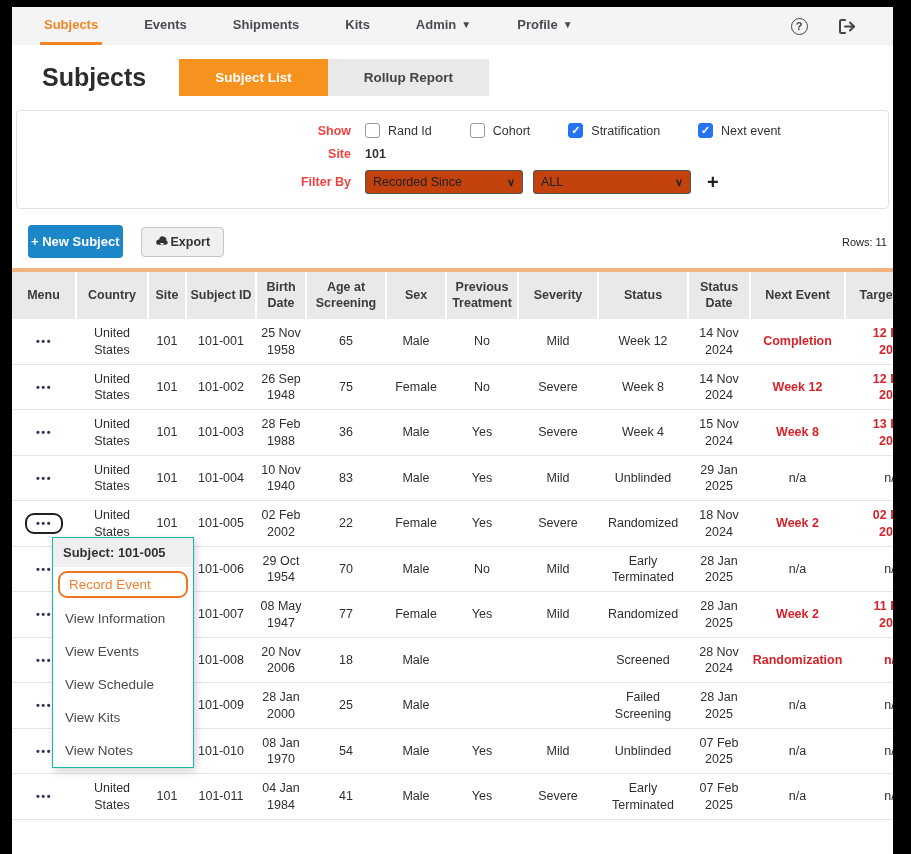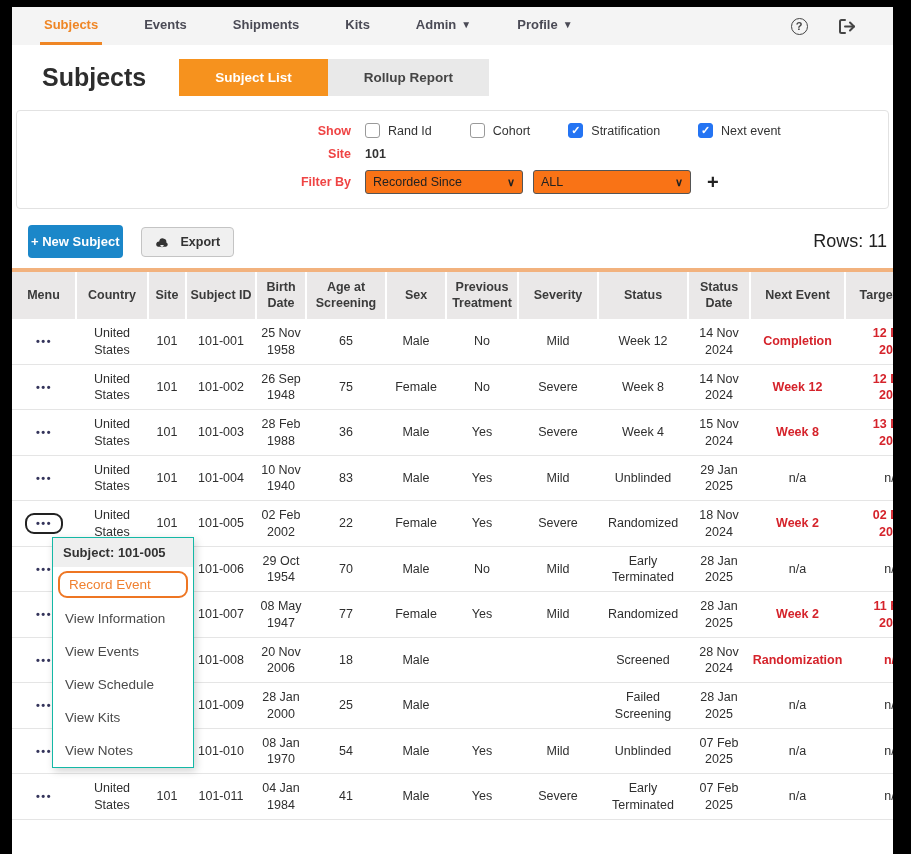--- a/index.html
+++ b/index.html
@@ -26,29 +26,29 @@
   .filter-panel { border:1px solid #e2e2e2; border-radius:4px; margin:14px 4px 0 4px; padding:12px 10px 14px 0; }
   .f-row { display:flex; align-items:center; margin-bottom:9px; }
   .f-row:last-child { margin-bottom:0; }
   .f-label { width:334px; text-align:right; font-size:12.5px; font-weight:700; color:#ef4444; flex:0 0 334px; }
   .f-content { display:flex; align-items:center; margin-left:14px; }
   .chk-item { display:flex; align-items:center; margin-right:38px; cursor:pointer; }
   .chk-box { width:15px; height:15px; border:1.5px solid #9a9a9a; border-radius:3px; background:#fff; margin-right:8px; flex:0 0 15px; }
   .chk-box.checked { background:#2474f3; border-color:#2474f3; color:#fff; font-size:11px; font-weight:700; display:flex; align-items:center; justify-content:center; }
   .chk-label { font-size:12.5px; color:#333; }
   .site-val { font-size:12.5px; font-weight:700; color:#333; }
-  .sel { width:158px; border:1px solid #555; border-radius:3px; background:#f97316; height:24px; display:flex; align-items:center; padding:0 7px; font-size:12.5px; color:#222; margin-right:10px; cursor:pointer; justify-content:space-between; }
+  .sel { width:158px; border:1px solid #555; border-radius:3px; background:#c2410c; height:24px; display:flex; align-items:center; padding:0 7px; font-size:12.5px; color:#222; margin-right:10px; cursor:pointer; justify-content:space-between; }
   .sel .sel-caret { font-weight:900; font-size:11px; }
   .add-filter { font-size:20px; font-weight:700; color:#222; margin-left:6px; cursor:pointer; }
 
   
   .toolbar { display:flex; align-items:center; margin:16px 6px 10px 16px; }
   .btn-new { background:#1b87c9; color:#fff; border:none; border-radius:4px; font-size:13px; font-weight:700; padding:9px 3px; cursor:pointer; font-family:inherit; }
-  .btn-export { background:#f0f0f0; color:#333; border:1px solid #c4c4c4; border-radius:4px; font-size:12.5px; font-weight:700; padding:7px 13px; margin-left:18px; cursor:pointer; display:flex; align-items:flex-end; gap:12px; font-family:inherit; }
-  .rows-count { margin-left:auto; font-size:18px; color:#222; font-weight:400; }
+  .btn-export { background:#f0f0f0; color:#333; border:1px solid #c4c4c4; border-radius:4px; font-size:12.5px; font-weight:700; padding:7px 13px; margin-left:18px; cursor:pointer; display:flex; align-items:center; gap:2px; font-family:inherit; }
+  .rows-count { margin-left:auto; font-size:11px; color:#222; font-weight:400; }
 
   
   table { border-collapse:collapse; table-layout:fixed; width:929px; }
   th { background:#eae8e8; border-top:4px solid #f2b27e; border-left:2px solid #fff; font-size:12.5px; font-weight:700; color:#3b3b3b; padding:8px 2px; line-height:1.25; vertical-align:middle; }
   th:first-child { border-left:none; }
   td { font-size:12.5px; color:#2f2f2f; text-align:center; padding:6px 2px; line-height:1.3; border-bottom:1px solid #e5e5e5; vertical-align:middle; }
   td.red { color:#d5232b; font-weight:700; }
   .menu-dots { display:inline-block; font-weight:900; font-size:11px; letter-spacing:1.5px; color:#33335a; cursor:pointer; padding:1px 9px; border:2px solid transparent; border-radius:9px; }
   .menu-dots.focused { border-color:#222; }
   .tdw { display:inline-block; max-width:58px; }

